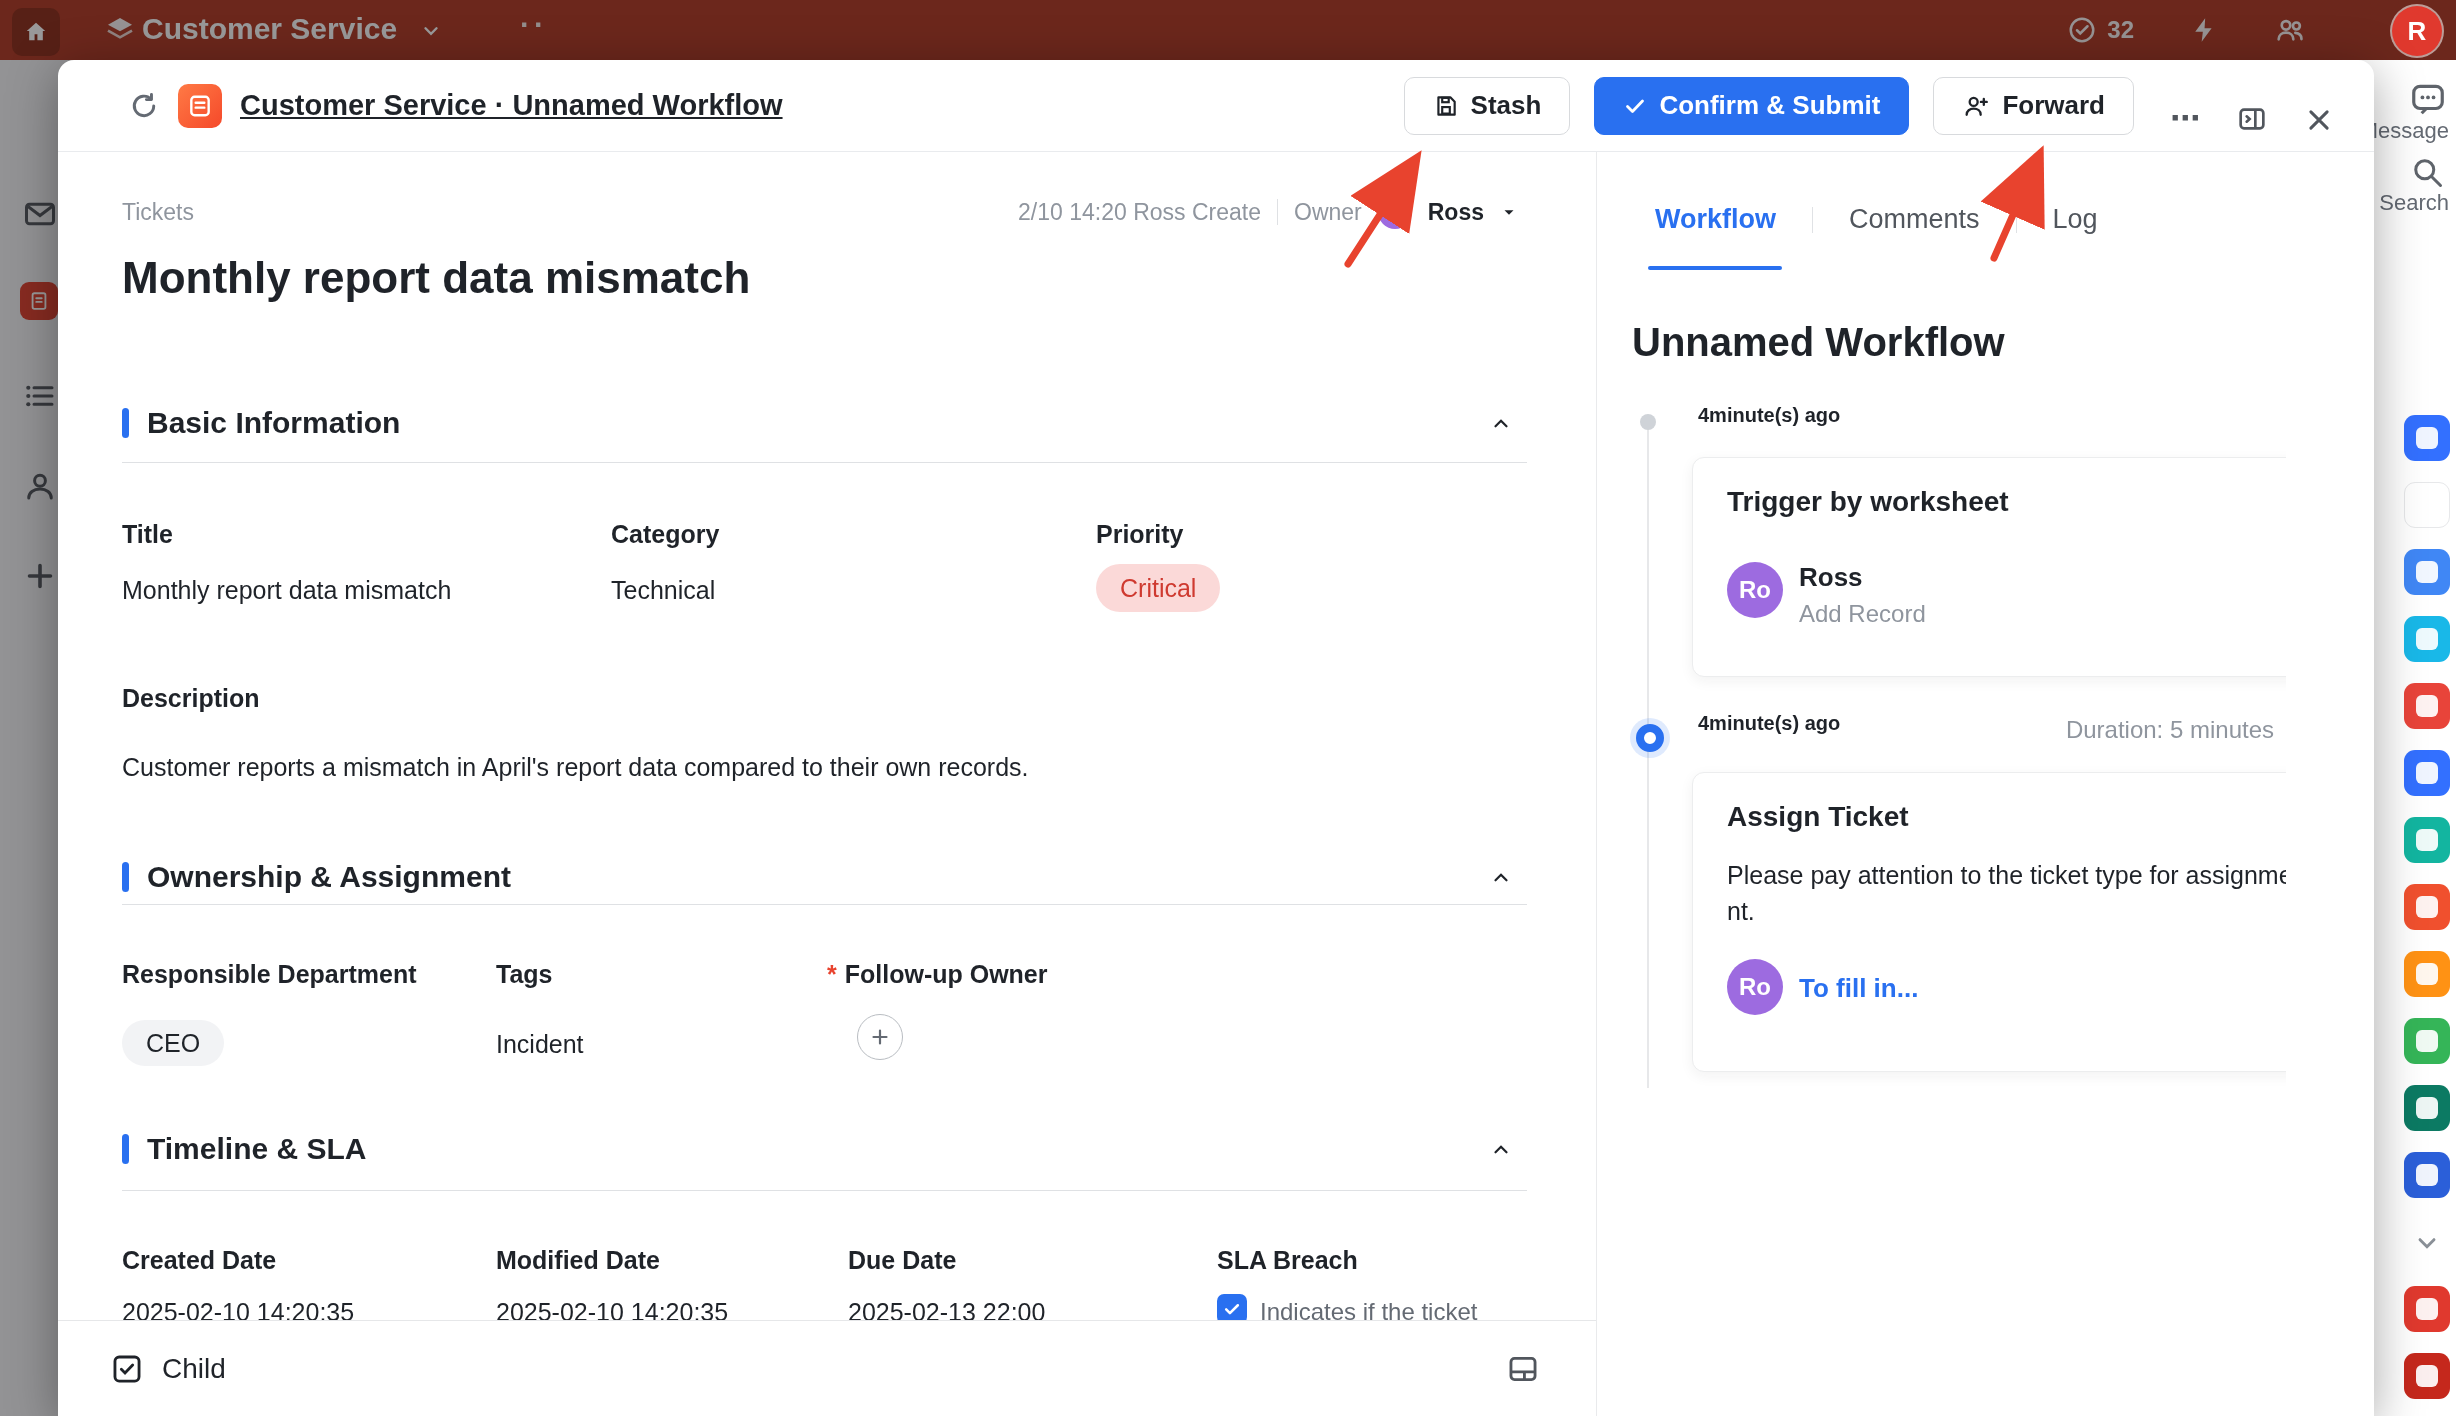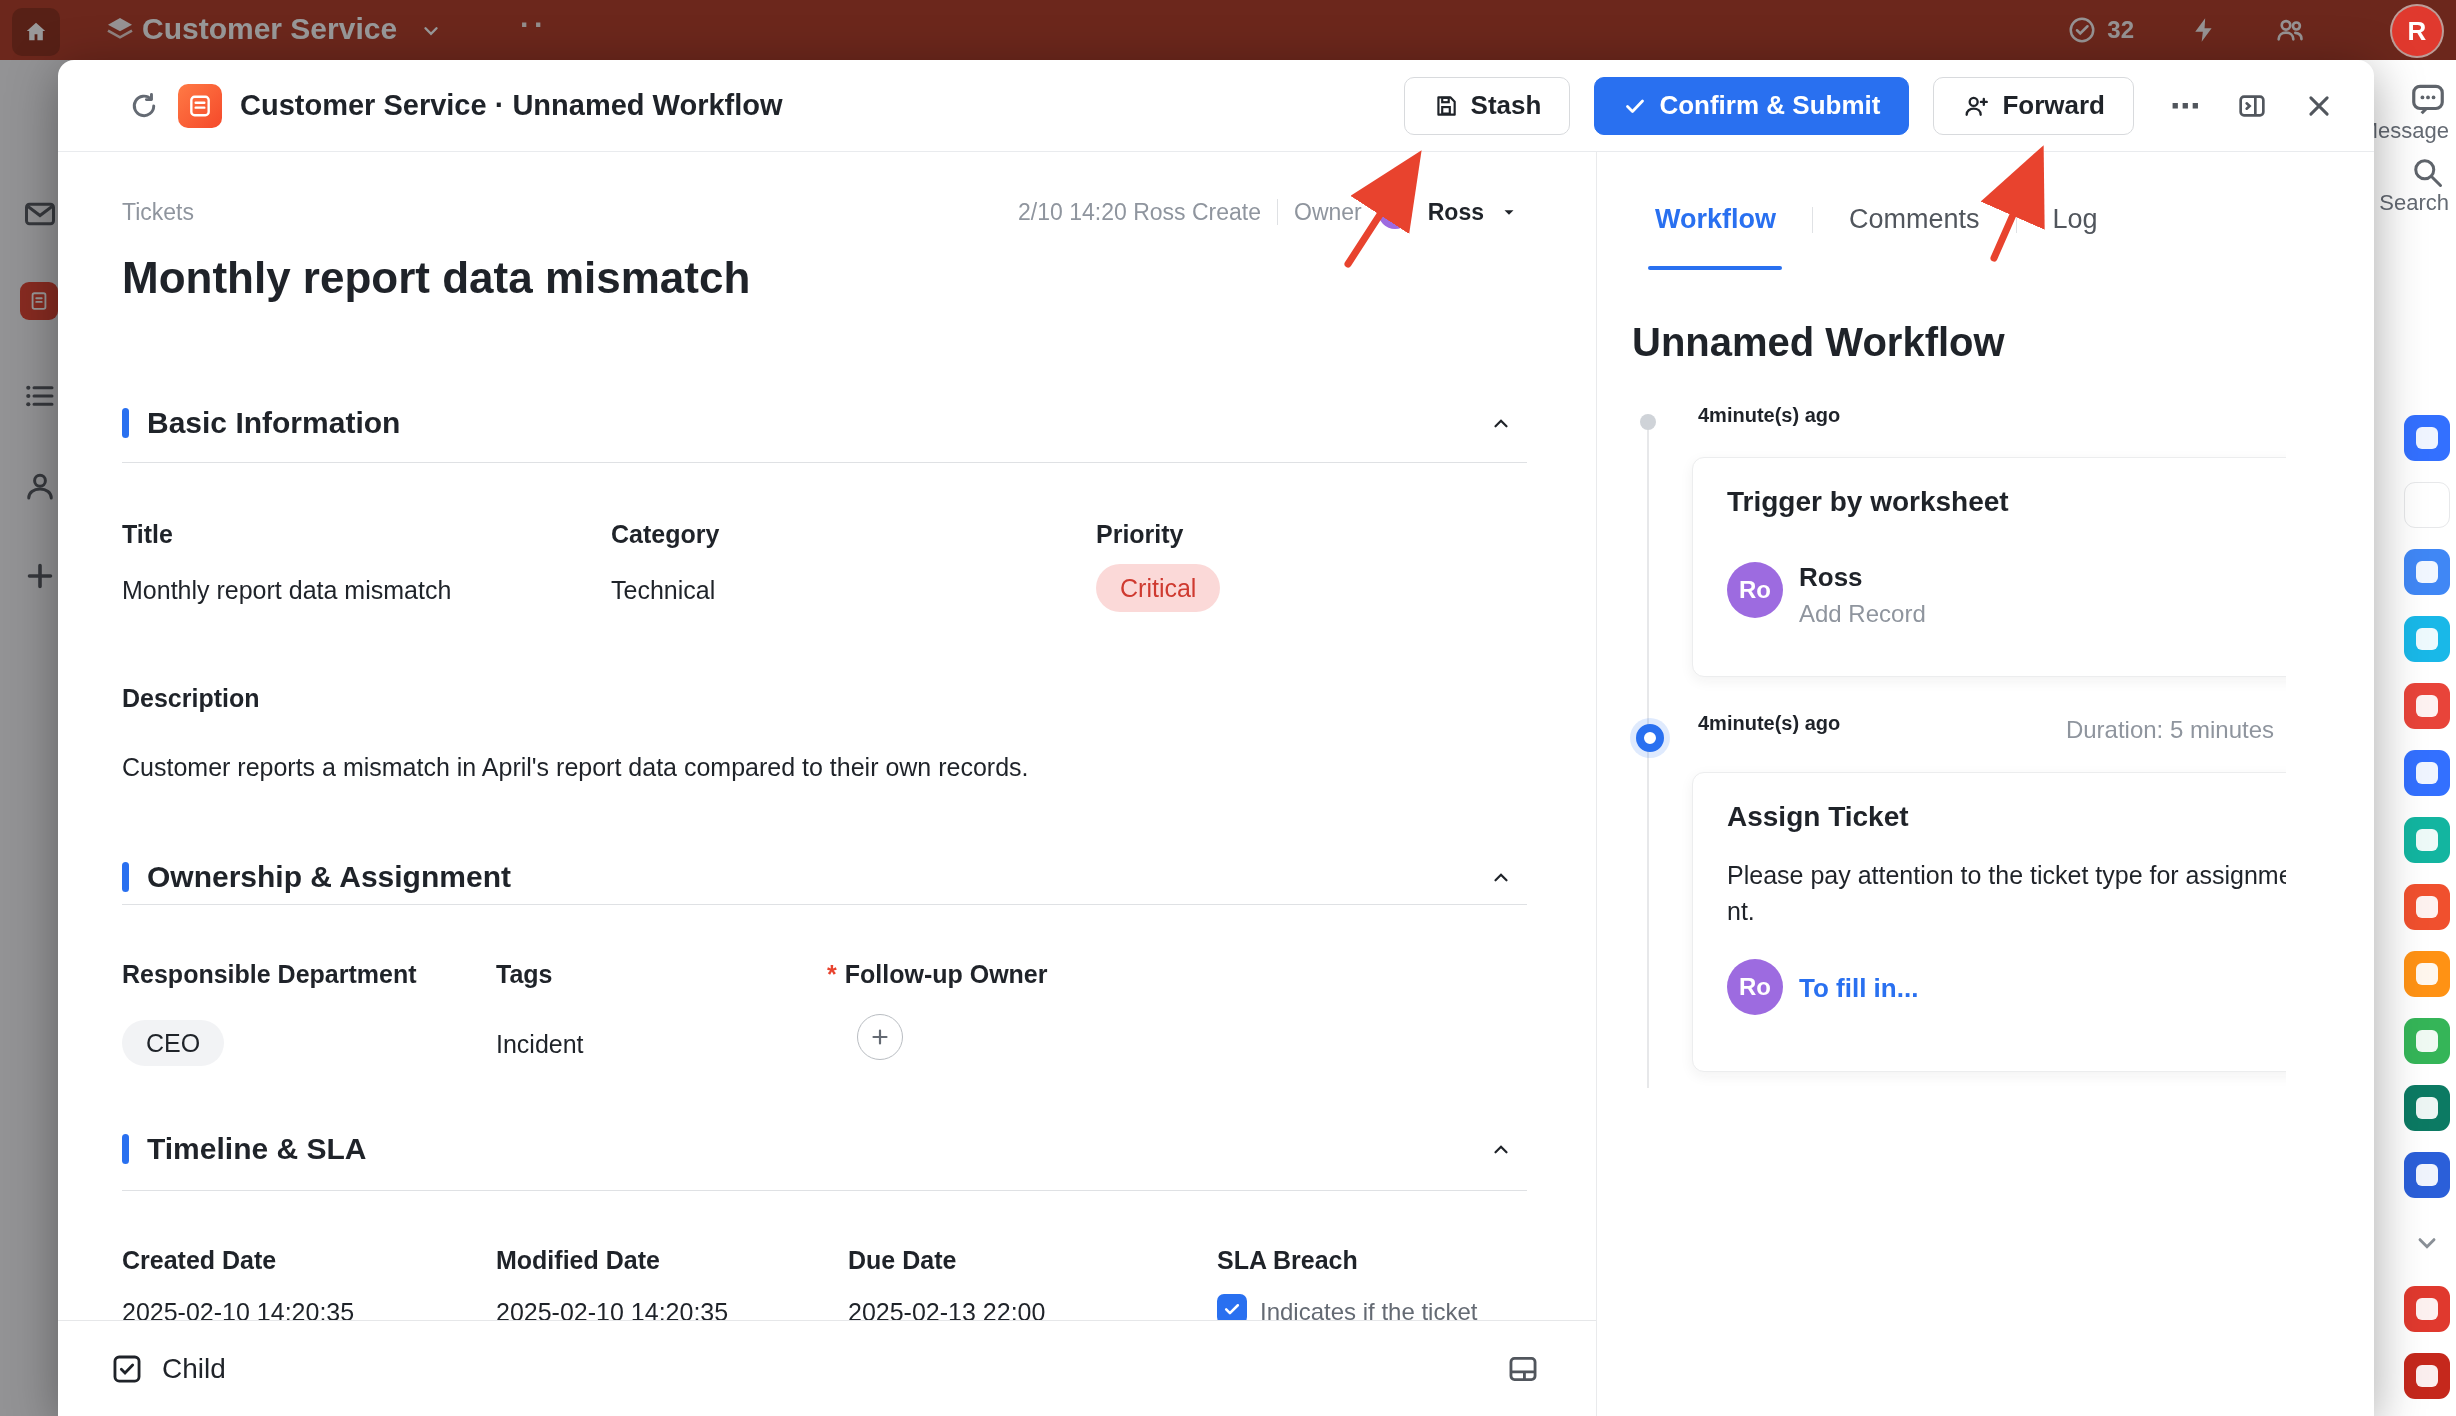--- a/index.html
+++ b/index.html
@@ -40,22 +40,22 @@
   .tile.grid i:nth-child(1){background:#f25041;} .tile.grid i:nth-child(2){background:#3370ff;}
   .tile.grid i:nth-child(3){background:#ffb02e;} .tile.grid i:nth-child(4){background:#35b558;}
   .tile.chevron{background:transparent;}
 
   .top-avatar{position:absolute;left:2392px;top:6px;width:50px;height:50px;border-radius:50%;background:var(--avatar-red);color:#fff;font-size:26px;font-weight:700;display:flex;align-items:center;justify-content:center;z-index:41;box-shadow:0 0 0 2px rgba(255,255,255,.55);}
 
   
   .modal{position:absolute;left:58px;top:60px;width:2316px;height:1356px;background:#fff;border-radius:16px 16px 0 0;z-index:100;box-shadow:0 10px 50px rgba(0,0,0,.35);}
   .m-header{position:absolute;left:0;top:0;width:100%;height:92px;display:flex;align-items:center;padding:0 40px 0 70px;border-bottom:1px solid #e9ebee;}
   .app-icon{width:44px;height:44px;border-radius:10px;background:linear-gradient(135deg,#ff7a45,#f5492a);display:flex;align-items:center;justify-content:center;margin-left:18px;}
-  .m-title{margin-left:18px;font-size:29px;font-weight:700;white-space:nowrap;}
-  .m-actions{margin-left:auto;display:flex;align-items:center;padding-left:28px;}
+  .m-title{margin-left:18px;font-size:29px;font-weight:700;white-space:nowrap;text-decoration:underline;}
+  .m-actions{margin-left:auto;display:flex;align-items:flex-end;padding-left:28px;}
   .btn{height:58px;border:1px solid #d8dadd;border-radius:10px;background:#fff;color:#1f2329;font-size:26px;font-weight:600;display:flex;align-items:center;gap:12px;padding:0 28px;cursor:pointer;font-family:inherit;}
   .btn-primary{background:var(--accent-blue);border-color:var(--accent-blue);color:#fff;}
   .btn + .btn{margin-left:24px;}
   .iconbtn{margin-left:36px;background:none;border:none;color:#51565d;font-size:30px;font-weight:700;cursor:pointer;display:flex;align-items:center;font-family:inherit;}
 
   
   .left-pane{position:absolute;left:0;top:92px;width:1539px;height:1264px;border-right:1px solid #e9eaec;overflow:hidden;}
   .meta-row{position:absolute;left:64px;right:78px;top:42px;height:36px;display:flex;align-items:center;font-size:23px;color:#8f959e;}
   .meta-right{margin-left:auto;display:flex;align-items:center;gap:16px;}
   .meta-sep{width:1px;height:26px;background:#dfe1e4;}

